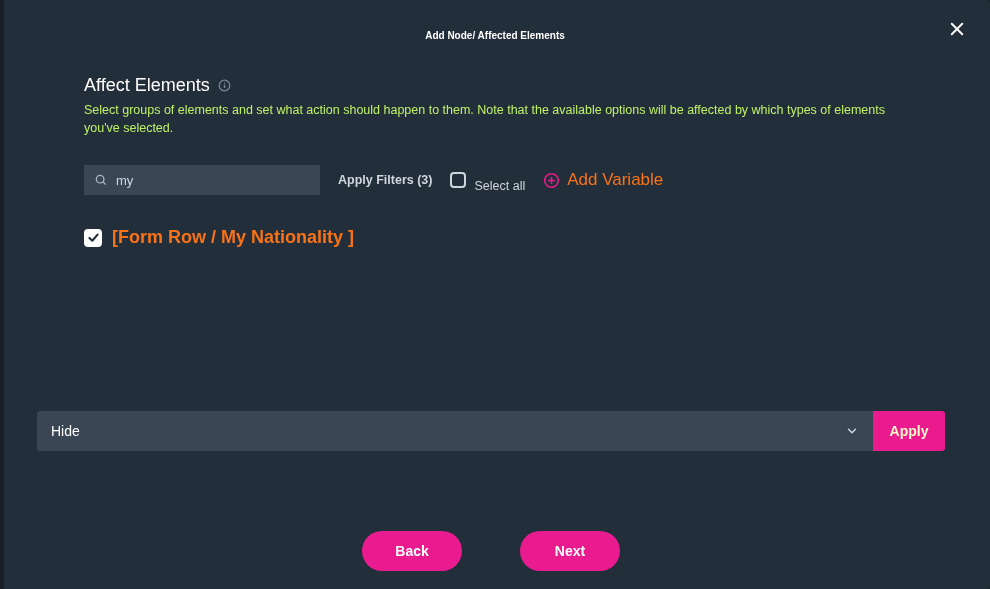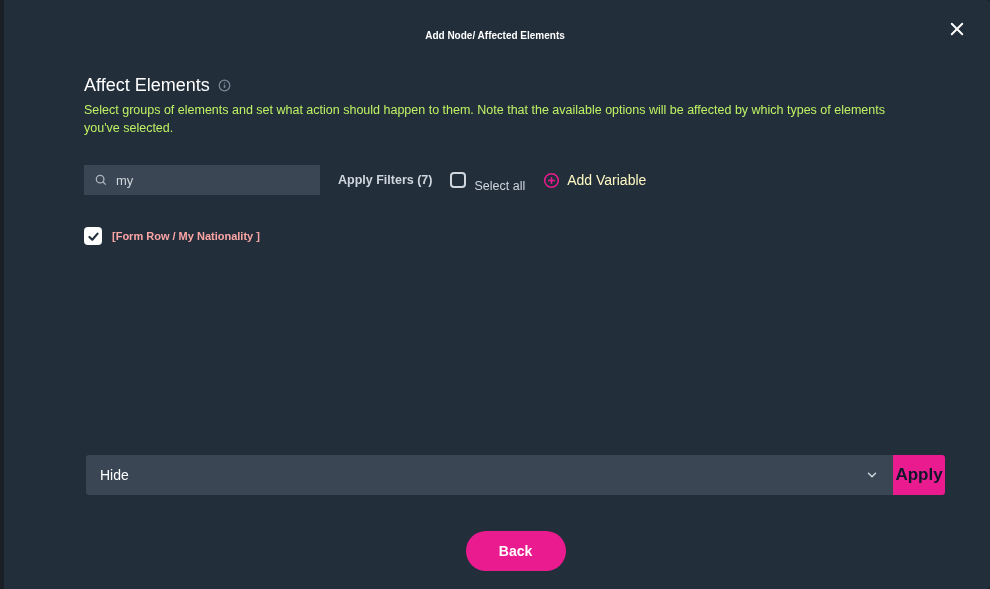--- a/index.html
+++ b/index.html
@@ -134,22 +134,22 @@
       font-size: 12.5px;
       margin-top: 12px;
     }
     .add-variable {
       display: flex;
       align-items: center;
       gap: 7px;
       cursor: pointer;
     }
     .add-variable-label {
-      color: #fef9c3;
-      font-size: 14px;
+      color: #f97316;
+      font-size: 17px;
     }
     .plus-circle {
       width: 17px;
       height: 17px;
       display: flex;
       align-items: center;
       justify-content: center;
     }
     .result-row {
       display: flex;
@@ -164,30 +164,30 @@
       background: #fff;
       display: flex;
       align-items: center;
       justify-content: center;
     }
     .checkbox-checked svg {
       width: 13px;
       height: 13px;
     }
     .result-label {
-      color: #fca5a5;
+      color: #f97316;
       font-weight: 700;
-      font-size: 11px;
+      font-size: 18px;
     }
     .bottom-action {
       position: absolute;
       bottom: 0;
-      left: 8px;
+      left: 1px;
       right: 0;
-      padding: 0 45px 18px 78px;
+      padding: 0 45px 18px 36px;
       border-radius: 19px;
     }
     .action-row {
       display: flex;
       gap: 0;
     }
     .select-action {
       flex: 1;
       height: 40px;
       background: #3a4653;
@@ -199,46 +199,47 @@
       align-items: center;
       justify-content: space-between;
       cursor: pointer;
       border-radius: 3px 0 0 3px;
     }
     .chevron {
       width: 14px;
       height: 14px;
     }
     .apply-btn {
-      width: 52px;
+      width: 72px;
       height: 40px;
       background: #ea1b8f;
-      color: #0f172a;
+      color: #fef9c3;
       font-weight: 700;
-      font-size: 17px;
+      font-size: 14px;
       border: none;
       cursor: pointer;
       border-radius: 0 3px 3px 0;
     }
     .nav-buttons {
       display: flex;
       justify-content: center;
       gap: 58px;
       margin-top: 36px;
     }
     .nav-btn {
       width: 100px;
       height: 40px;
       background: #ea1b8f;
       color: #fff;
       font-weight: 700;
       font-size: 14px;
       border: none;
       border-radius: 22px;
       cursor: pointer;
+      margin-top: 44px;
     }
   </style>
 </head>
 <body>
 
 <div class="modal">
   <div class="edge-strip"></div>
 
   <div class="close-btn">
     <svg viewBox="0 0 24 24" fill="none" stroke="#fff" stroke-width="2.5" stroke-linecap="round">
@@ -266,21 +267,21 @@
 
     <div class="filter-row">
       <div class="search-box">
         <svg viewBox="0 0 24 24" fill="none" stroke="#aeb6bf" stroke-width="2.2">
           <circle cx="10.5" cy="10.5" r="6.5"></circle>
           <line x1="20" y1="20" x2="15.5" y2="15.5"></line>
         </svg>
         <input class="search-input" type="text" value="my" style="">
       </div>
 
-      <div class="apply-filters">Apply Filters (7)</div>
+      <div class="apply-filters">Apply Filters (3)</div>
 
       <div class="select-all">
         <div class="checkbox-empty"></div>
         <span class="select-all-label">Select all</span>
       </div>
 
       <div class="add-variable">
         <span class="plus-circle">
           <svg viewBox="0 0 20 20" fill="none" stroke="#ea1b8f" stroke-width="1.8">
             <circle cx="10" cy="10" r="8"></circle>
@@ -308,15 +309,16 @@
         <span>Hide</span>
         <svg class="chevron" viewBox="0 0 24 24" fill="none" stroke="#cfd6dd" stroke-width="2.5" stroke-linecap="round" stroke-linejoin="round">
           <polyline points="6 9 12 15 18 9"></polyline>
         </svg>
       </div>
       <button class="apply-btn">Apply</button>
     </div>
 
     <div class="nav-buttons">
       <button class="nav-btn">Back</button>
+      <button class="nav-btn">Next</button>
     </div>
   </div>
 </div>
 
 </body></html>

